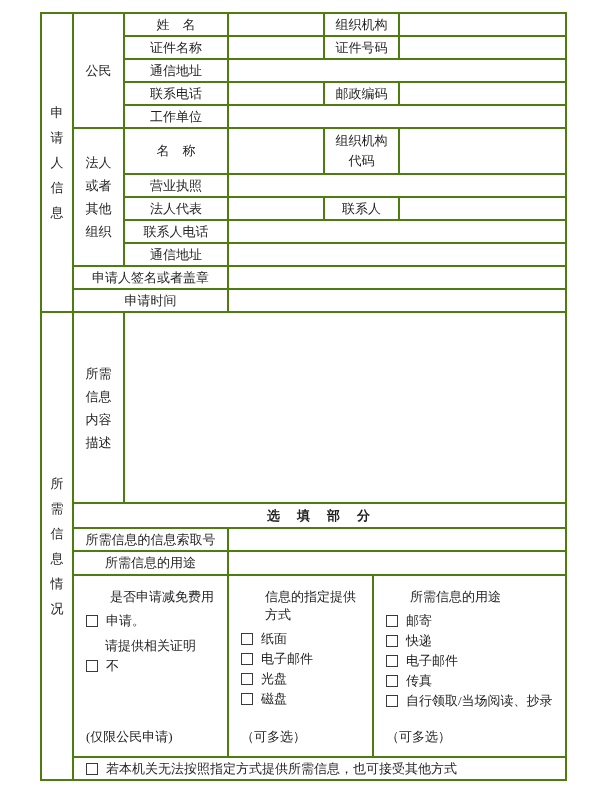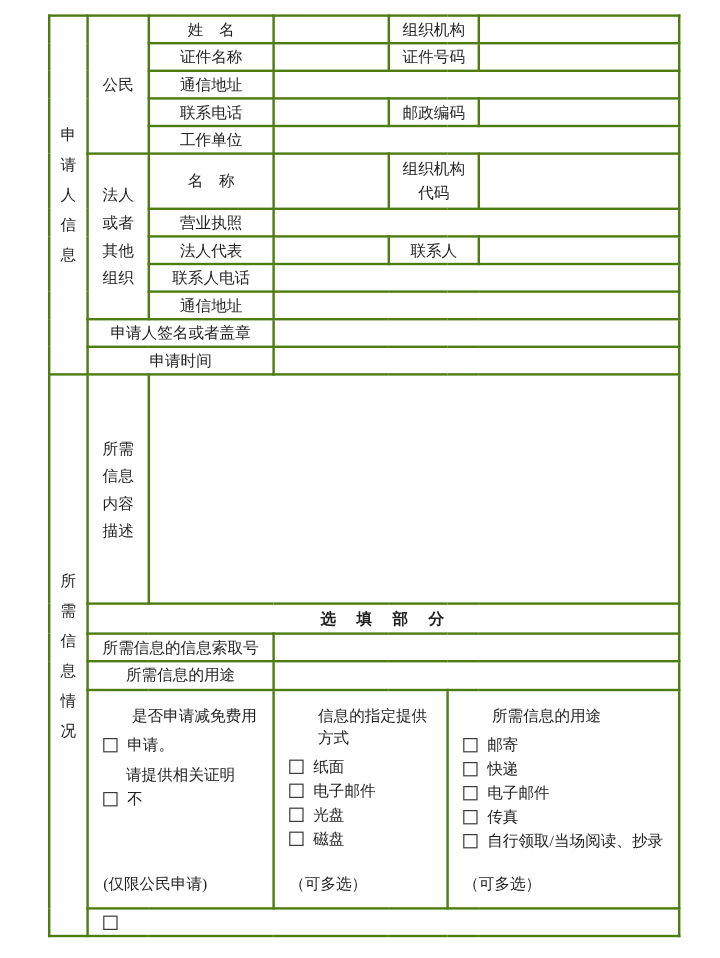--- a/index.html
+++ b/index.html
@@ -232,17 +232,18 @@
           <span>自行领取/当场阅读、抄录</span>
         </div>
         <div class="footnote">（可多选）</div>
       </div>
     </td>
   </tr>
   <tr class="r23">
     <td colspan="6">
       <div class="bottom-note">
         <span class="cbx"></span>
+        <span>若本机关无法按照指定方式提供所需信息，也可接受其他方式</span>
       </div>
     </td>
   </tr>
 </tbody>
   </table>
 
 </body></html>

